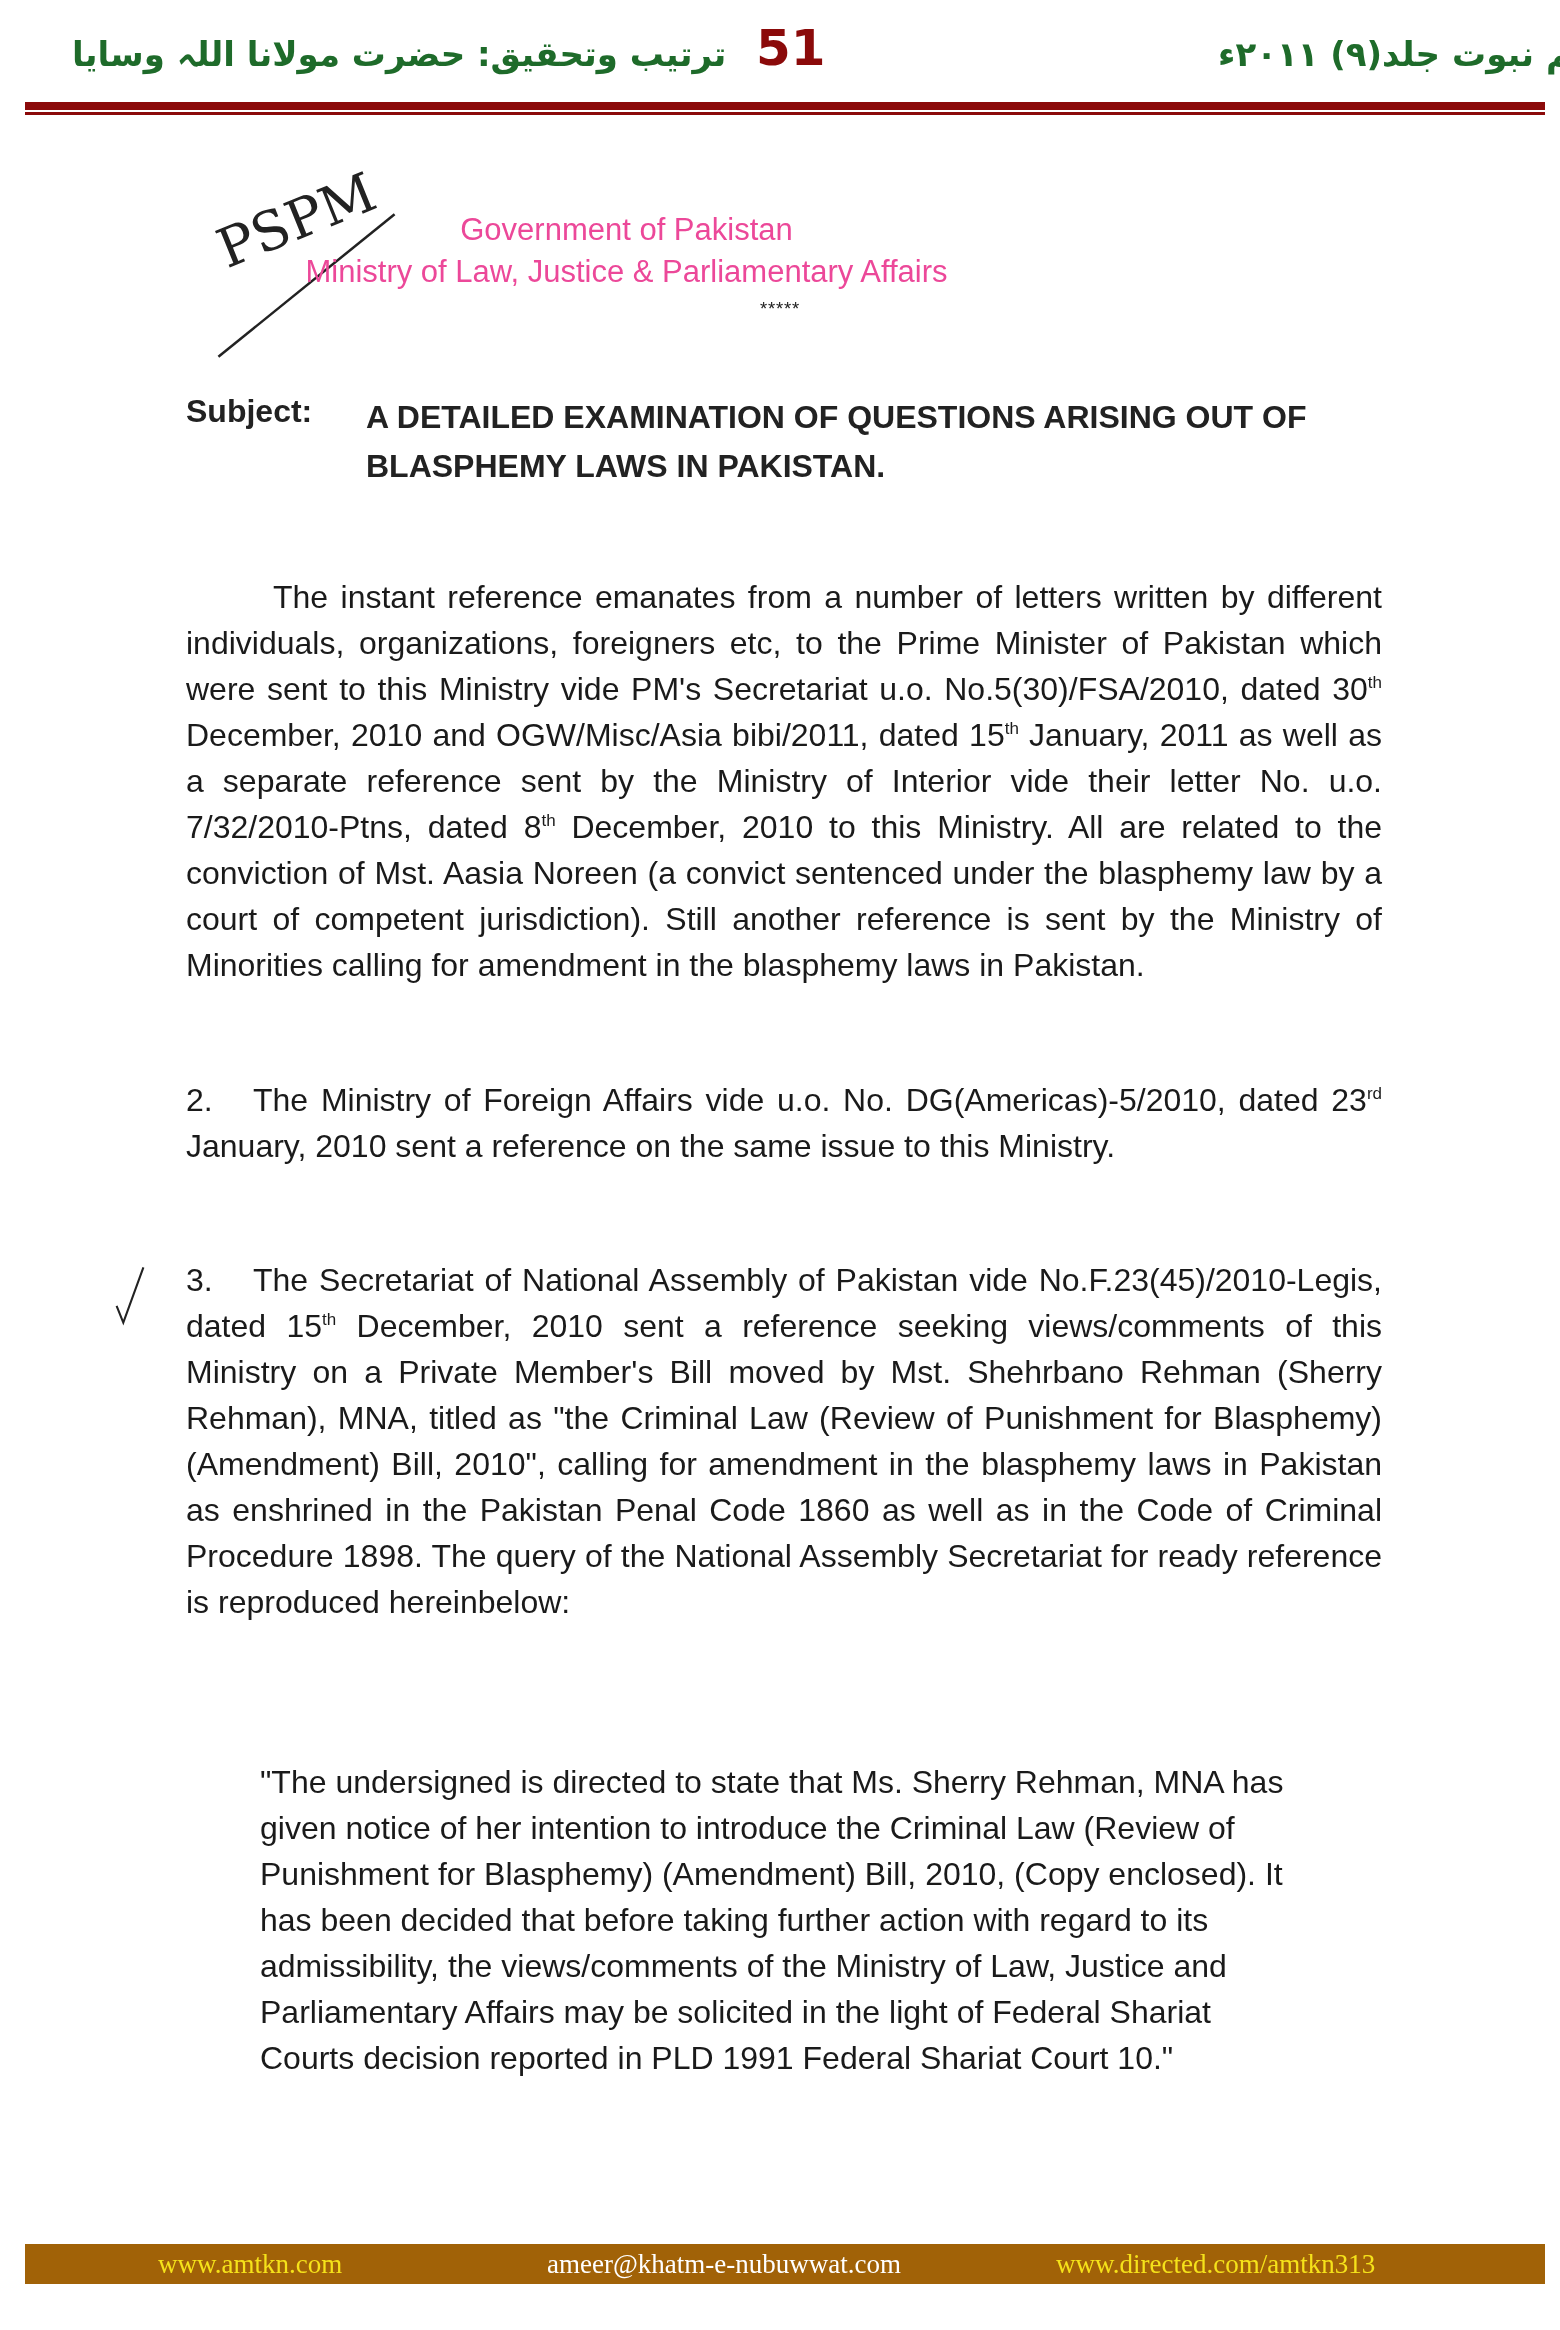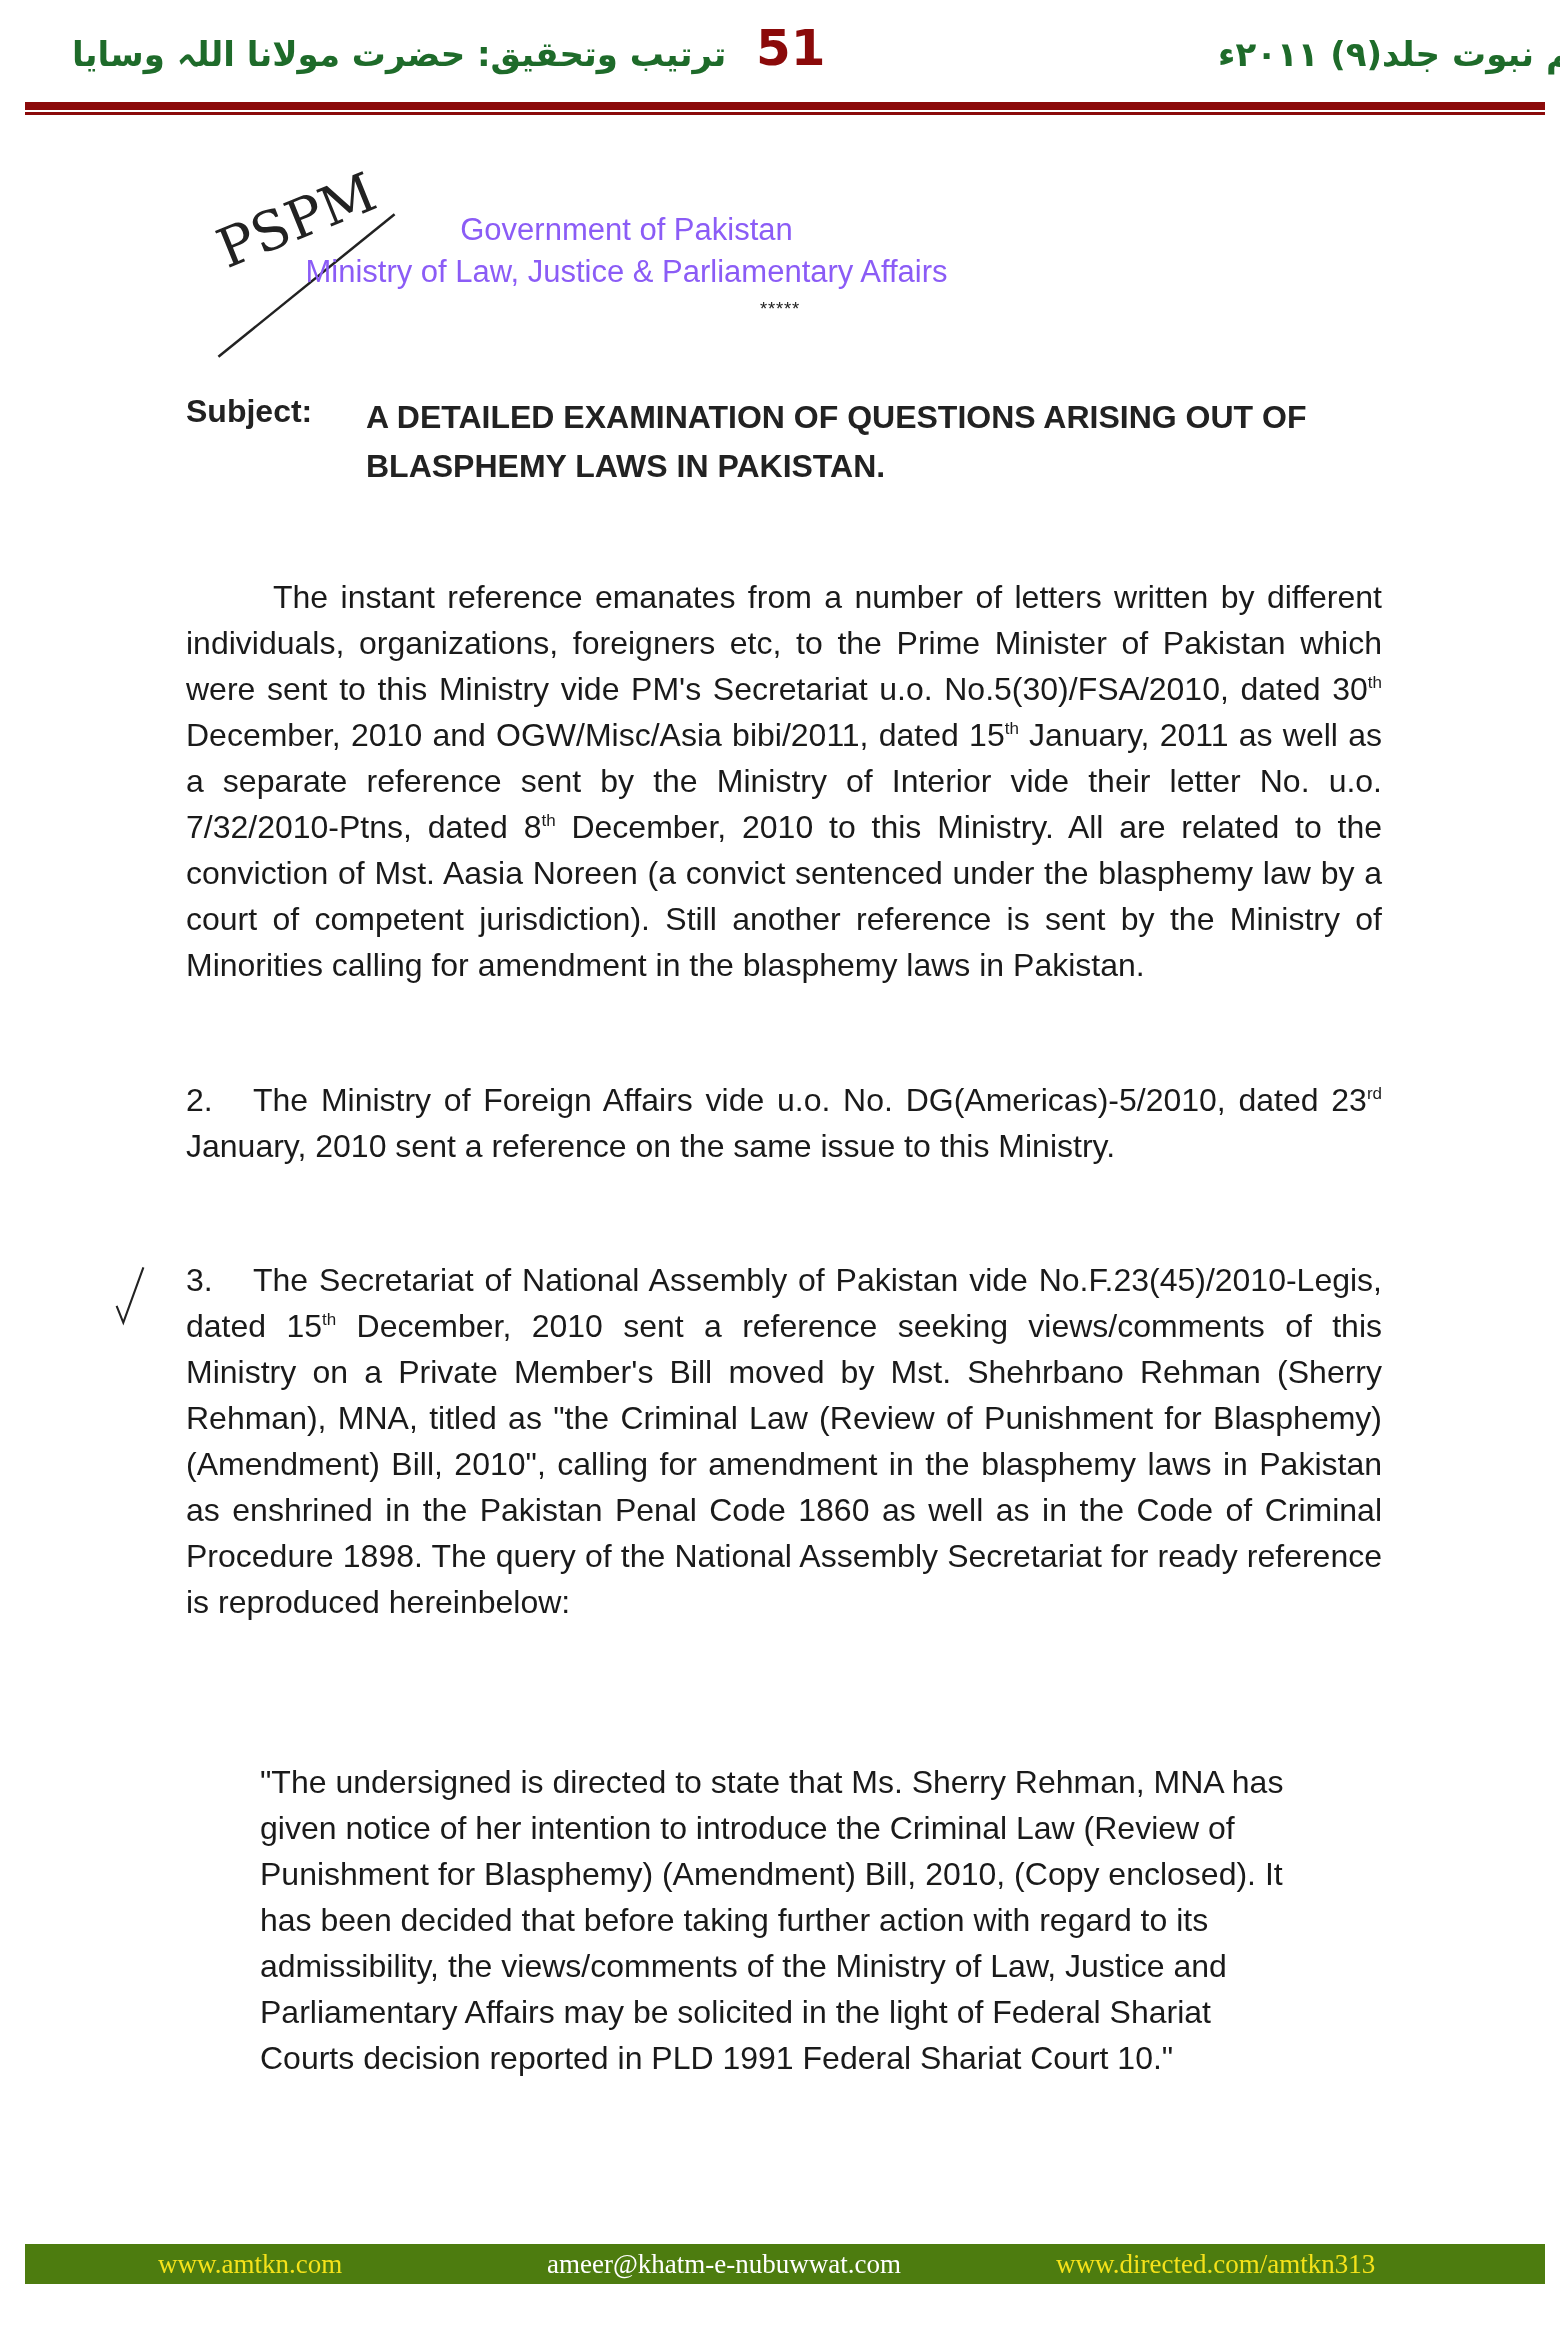--- a/index.html
+++ b/index.html
@@ -3,31 +3,31 @@
 <meta charset="utf-8">
 <style>
   html, body { margin:0; padding:0; background:#ffffff; }
   body { width:1560px; height:2330px; position:relative; overflow:hidden;
          font-family:"Liberation Sans", sans-serif; color:#1a1a1a; }
   .abs { position:absolute; }
   .urdu { font-family:"DejaVu Sans", sans-serif; color:#1e6b2a; font-weight:bold; font-size:34px; direction:rtl; white-space:nowrap; }
   .pageno { font-family:"DejaVu Sans", sans-serif; color:#8b0a0a; font-weight:bold; font-size:50px; }
   .rule-thick { left:25px; width:1520px; height:7.6px; background:#8b0a0a; top:102px; }
   .rule-thin { left:25px; width:1520px; height:2.5px; background:#8b0a0a; top:112px; }
-  .gov { left:0; width:1253px; text-align:center; font-size:31px; color:#8b5cf6; }
+  .gov { left:0; width:1253px; text-align:center; font-size:31px; color:#ec4899; }
   .stars { left:0; width:1560px; text-align:center; font-size:18.5px; color:#222; letter-spacing:0.8px; }
   .subj-label { left:186px; top:393px; font-size:32px; font-weight:bold; color:#222; }
   .subj-text { left:366px; top:393px; width:1016px; font-size:32px; font-weight:bold; line-height:49px; text-underline-offset:4.2px; color:#222; }
   .para { left:186px; width:1196px; font-size:32px; line-height:46px; text-align:justify; color:#1a1a1a; }
   .para .indent { display:inline-block; width:87px; }
   .num { display:inline-block; width:67px; }
   .quote { left:260px; width:1045px; font-size:32px; line-height:46px; color:#1a1a1a; }
   sup { font-size:17px; line-height:0; }
   .handwriting { font-family:"DejaVu Serif", serif; color:#222; font-size:54px; }
-  .footer { left:25px; width:1520px; top:2244px; height:40px; background:#4d7c0f; }
+  .footer { left:25px; width:1520px; top:2244px; height:40px; background:#a16207; }
   .footer span { position:absolute; top:5px; font-family:"Liberation Serif", serif; font-size:27px; }
   .f-y { color:#f5e21a; }
   .f-w { color:#ffffff; }
 </style>
 </head>
 <body>
 
 <div class="abs urdu" style="left:1218px; top:34px;">تحریک ختم نبوت جلد(۹) ۲۰۱۱ء</div>
 <div class="abs pageno" style="left:756px; top:18.5px;">51</div>
 <div class="abs urdu" style="left:38px; top:34px;margin-left:34px;">ترتیب وتحقیق: حضرت مولانا اللہ وسایا</div>

